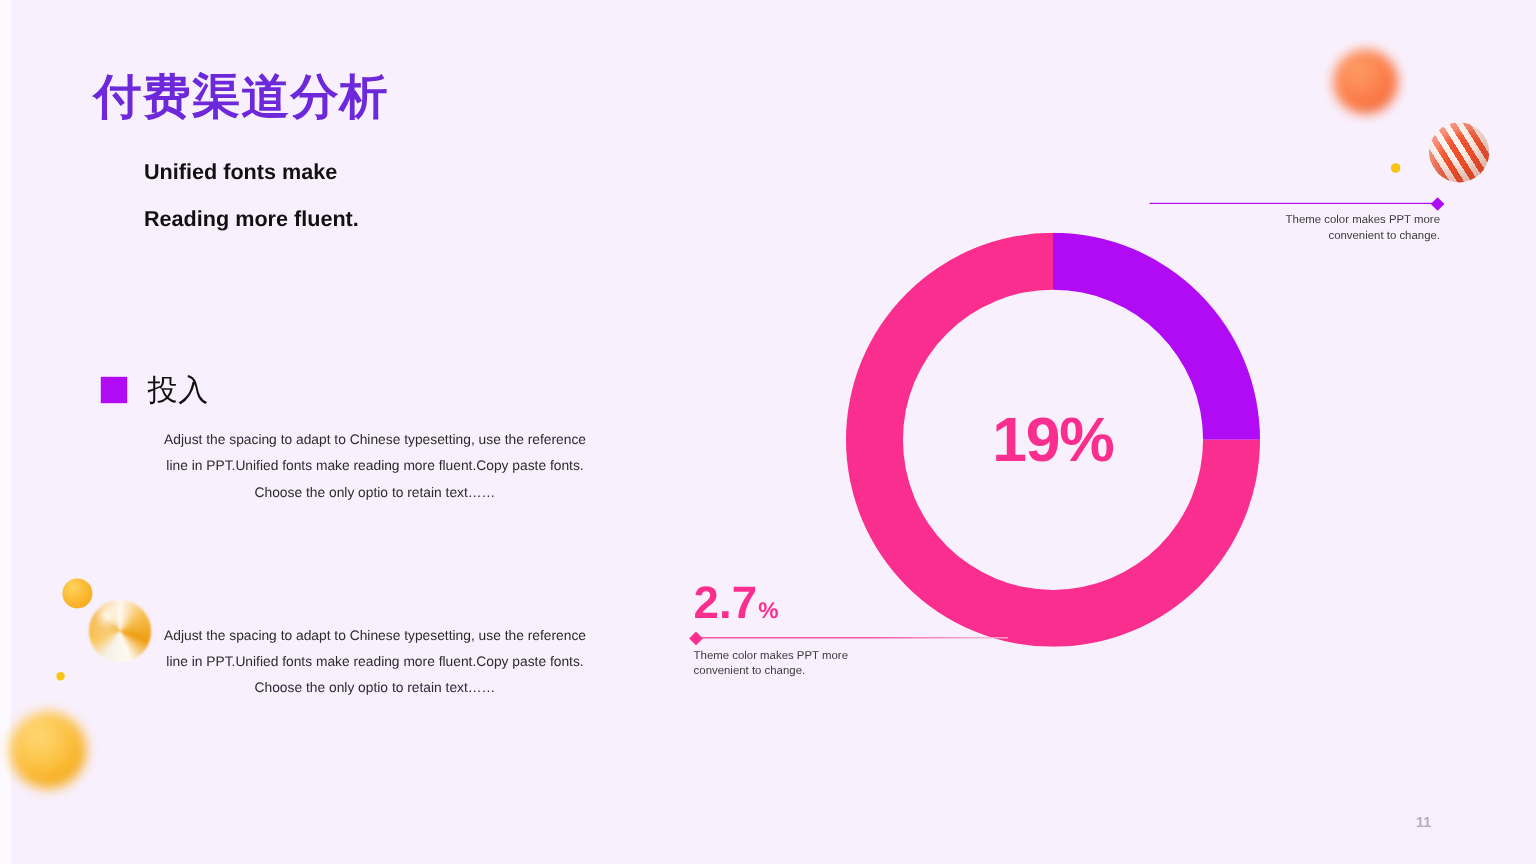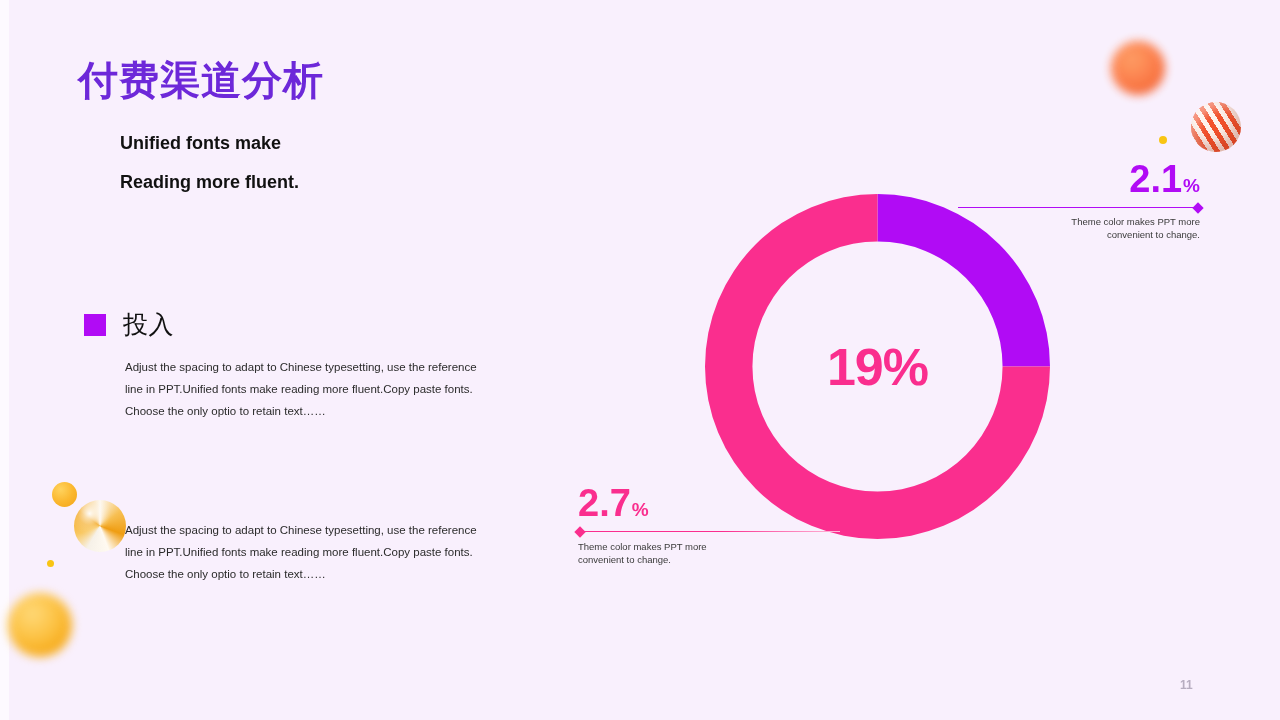--- a/index.html
+++ b/index.html
@@ -129,20 +129,21 @@
     white-space: nowrap;
   }
   .section-body {
     margin-top: 15px;
     margin-left: 41px;
     font-size: 11.5px;
     color: #2b2b2b;
     line-height: 22px;
     width: 375px;
     white-space: pre-line;
+    text-align: center;
   }
 
   #section-input  { top: 308px; }
   #section-output { top: 504px; }
 
   
   .chart-wrap {
     position: absolute;
     left: 705px; top: 194px;
     width: 345px; height: 345px;
@@ -263,21 +264,20 @@
     <svg width="345" height="345" viewBox="0 0 345 345">
       <g id="donut-segments" transform="translate(172.5,172.5)">
           <path d="M 1.056257864264592e-14 -172.5 A 172.5 172.5 0 0 1 172.5 0 L 125.0625 0 A 125.0625 125.0625 0 0 0 7.657869515918292e-15 -125.0625 Z" fill="#B10BF5"></path>
           <path d="M 172.5 0 A 172.5 172.5 0 1 1 -3.1687735927937764e-14 -172.5 L -2.2973608547754877e-14 -125.0625 A 125.0625 125.0625 0 1 0 125.0625 0 Z" fill="#FA2E8E"></path>
         </g>
     </svg>
     <div class="donut-center-label">19%</div>
   </div>
 
   <div class="callout" id="callout-top-right">
-    <div class="callout-value"><span>2.1</span><span class="unit">%</span></div>
     <div class="callout-rule">
       <span class="diamond"></span>
     </div>
     <div class="callout-caption">Theme color makes PPT more
 convenient to change.</div>
   </div>
 
   <div class="callout" id="callout-bottom-left">
     <div class="callout-value"><span>2.7</span><span class="unit">%</span></div>
     <div class="callout-rule">

